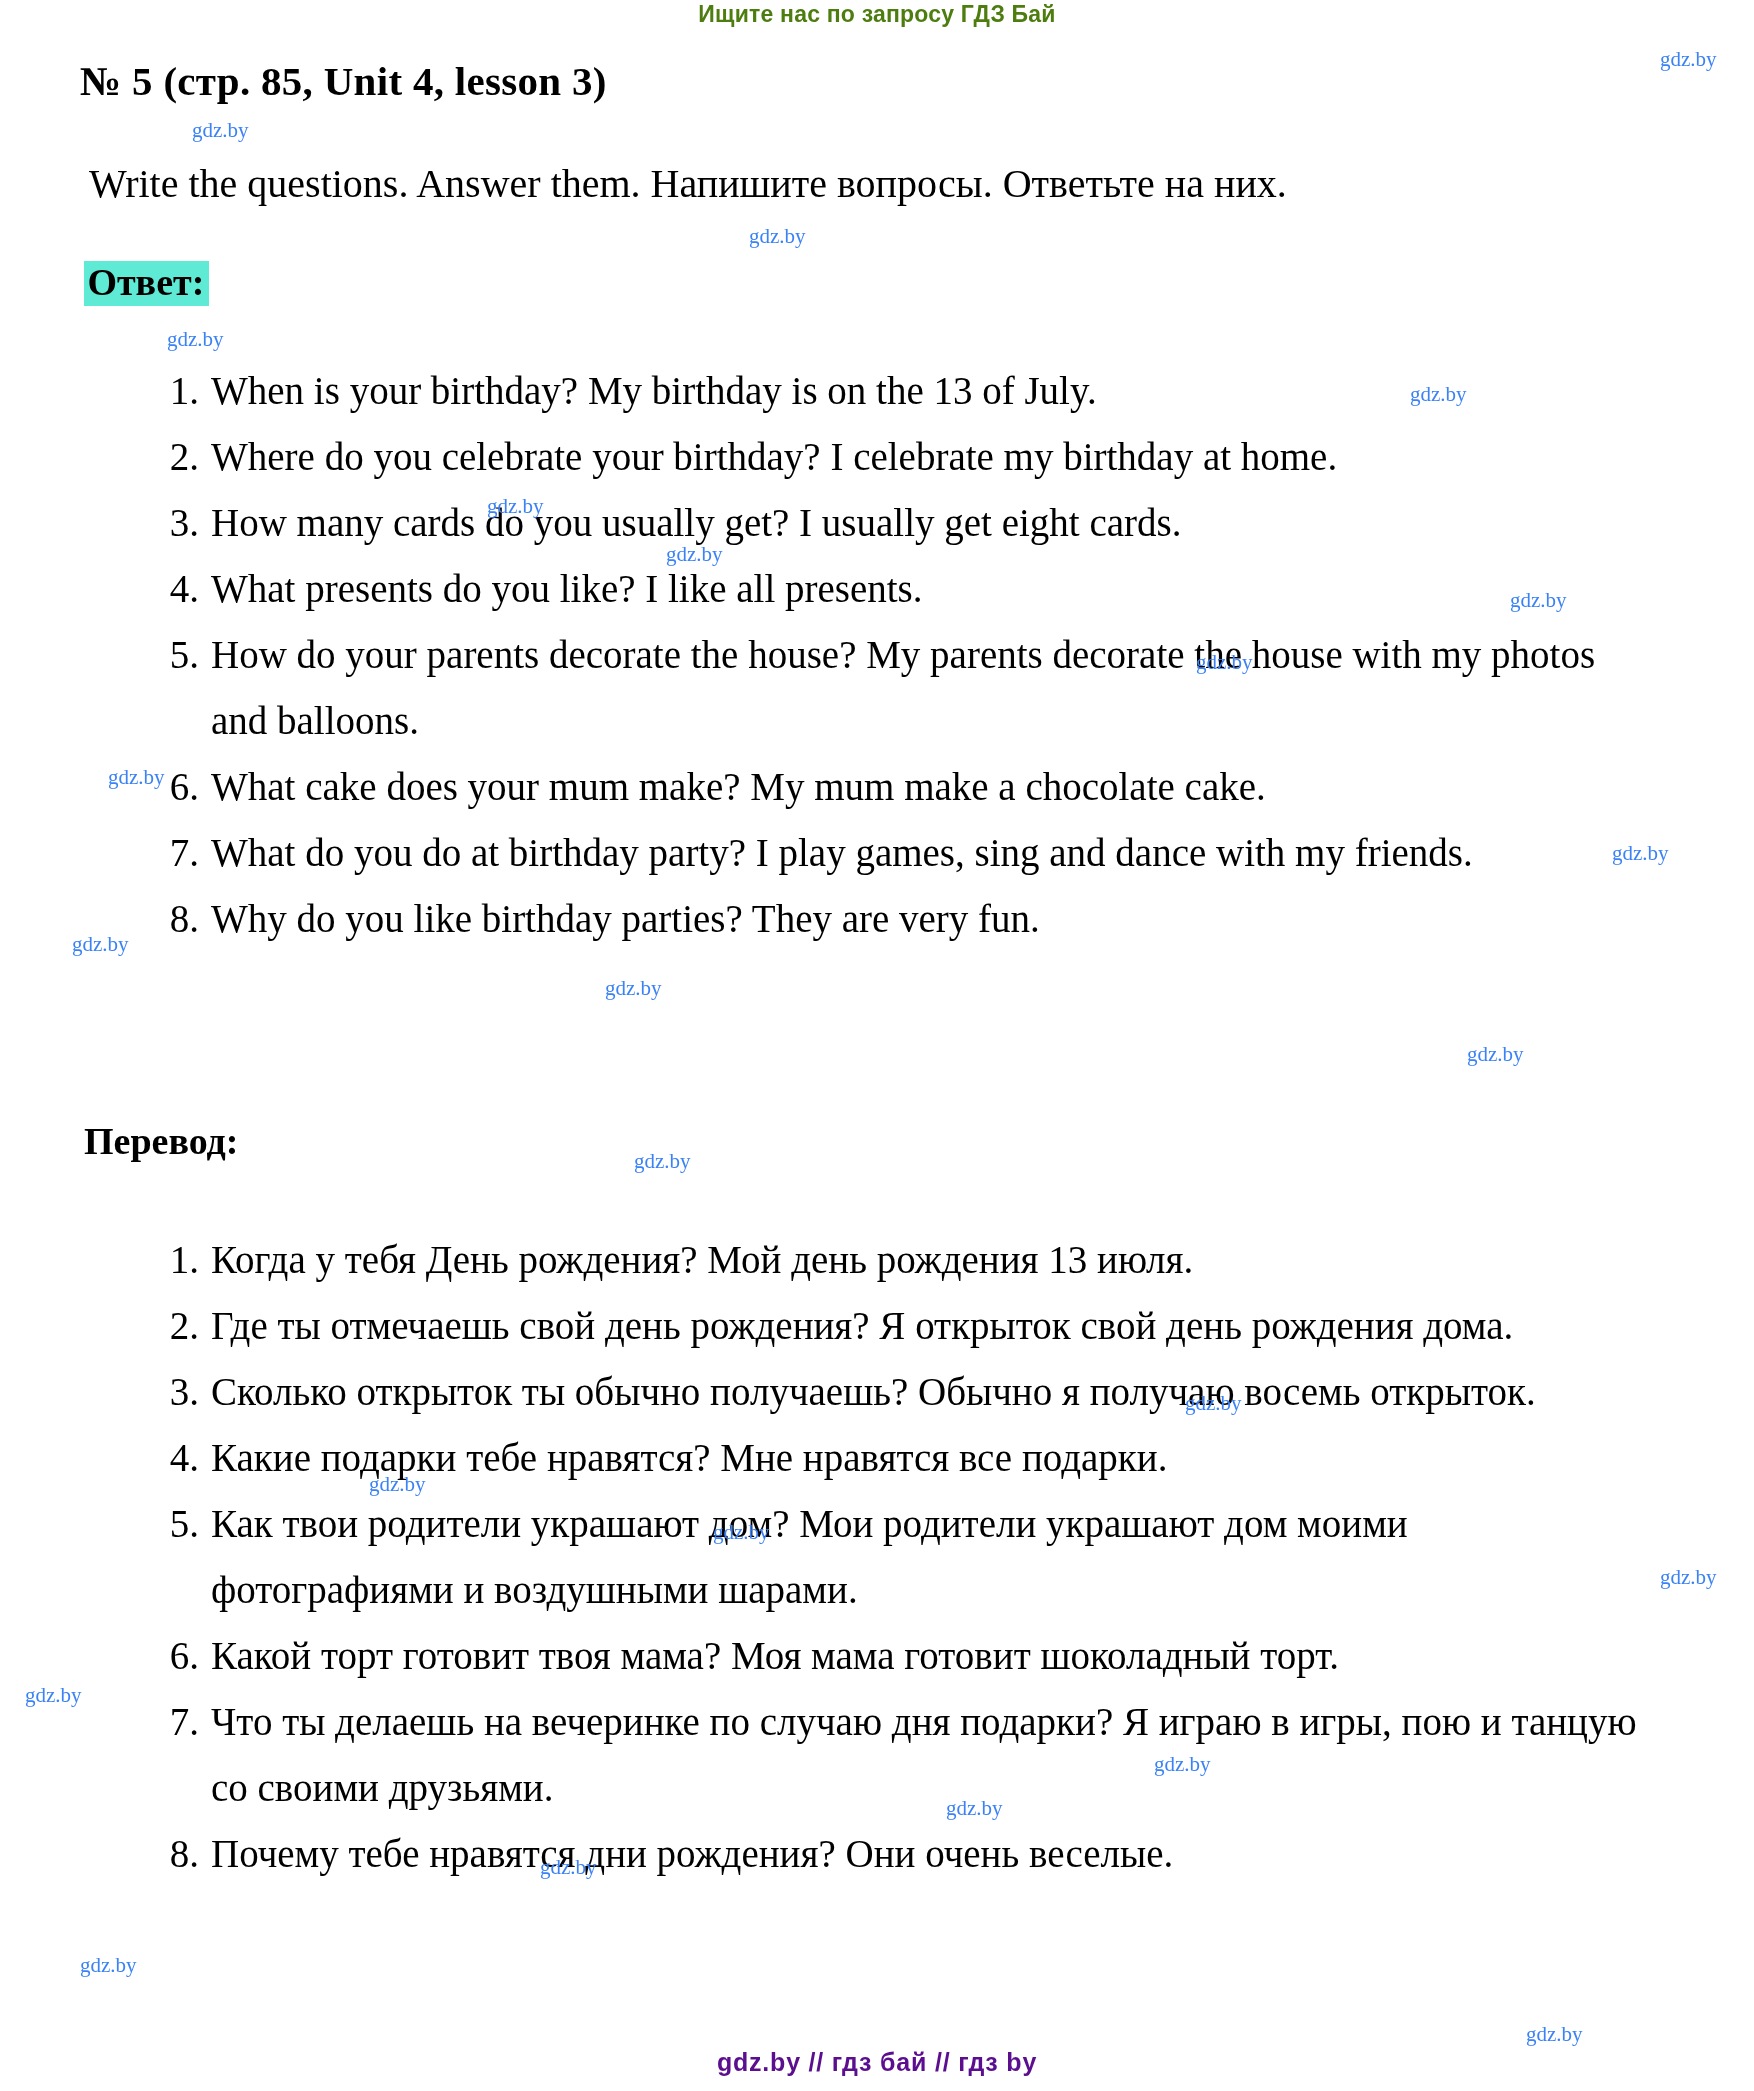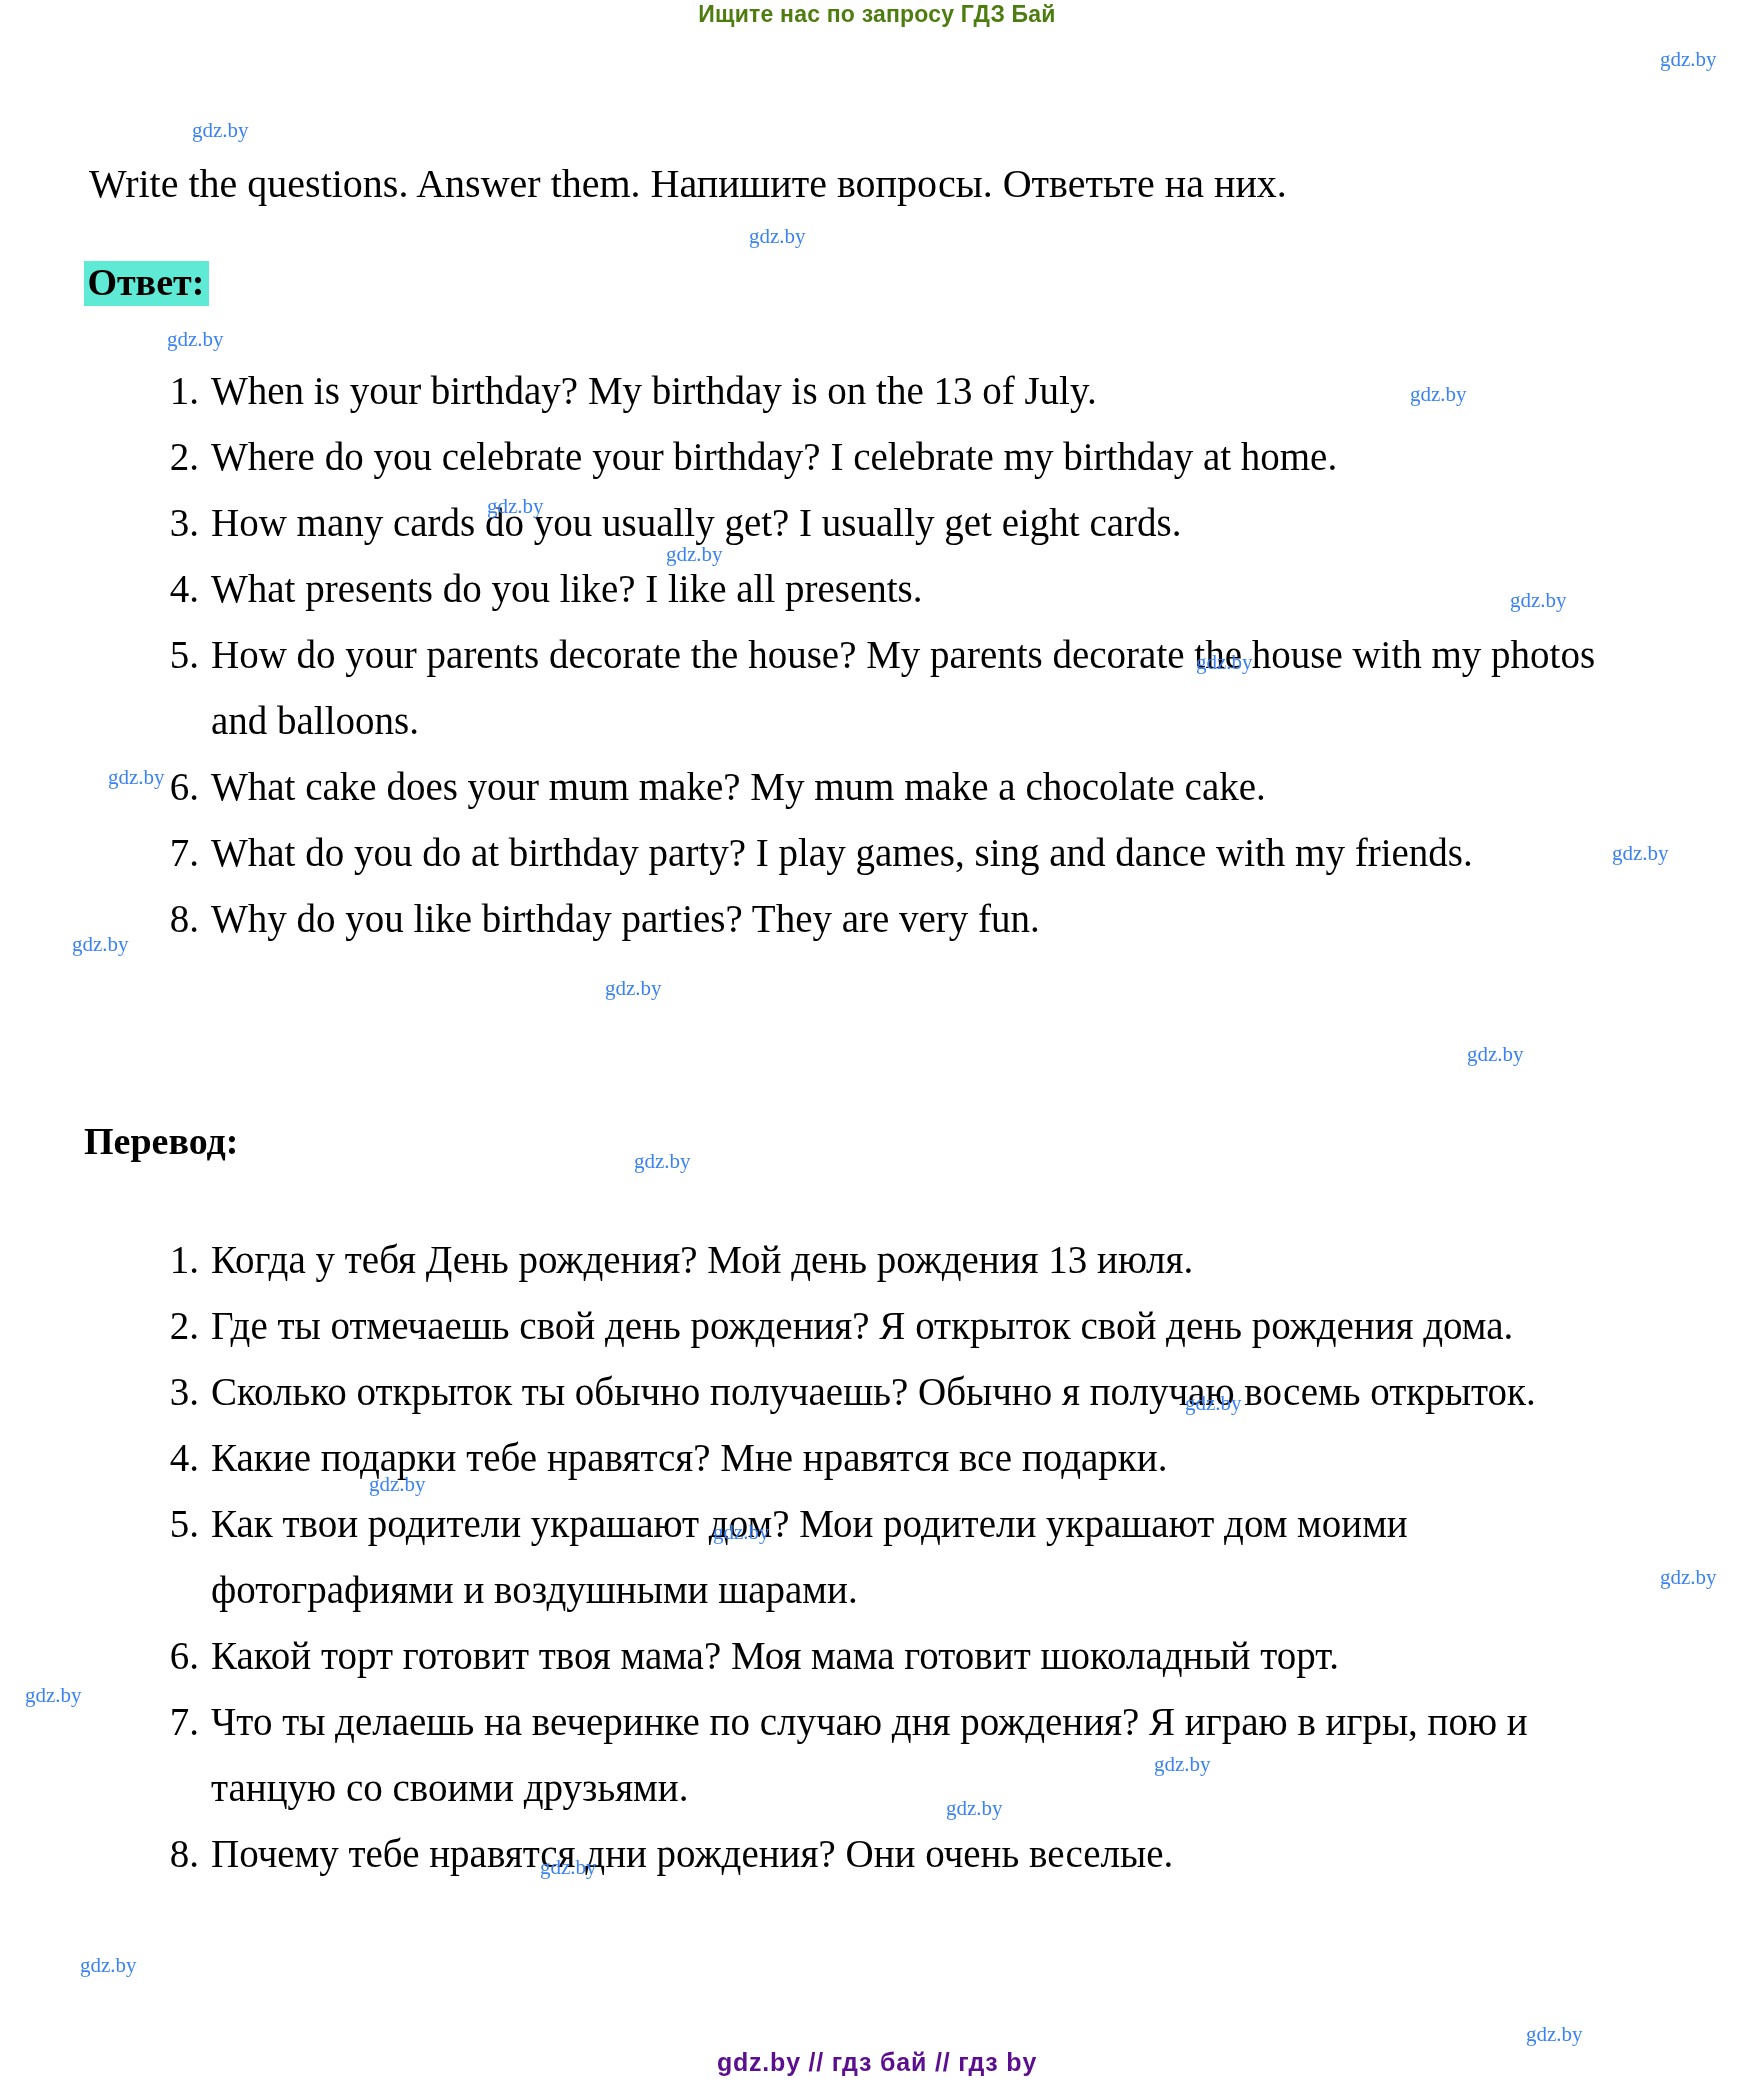--- a/index.html
+++ b/index.html
@@ -131,20 +131,21 @@
     letter-spacing: 0.8px;
   }
 </style>
 </head>
 <body>
 
 <div class="page">
 
   <div class="promo-banner">Ищите нас по запросу ГДЗ Бай</div>
 
+  <div class="task-title">№ 5 (стр. 85, Unit 4, lesson 3)</div>
 
   <div class="task-prompt">Write the questions. Answer them. Напишите вопросы. Ответьте на них.</div>
 
   <div class="answer-heading">Ответ:</div>
 
   <ol class="qlist english" id="answer-list">
       <li>
         <span class="num">1.</span>
         <span class="txt">When is your birthday? My birthday is on the 13 of July.</span>
       </li>
@@ -200,21 +201,21 @@
       <li>
         <span class="num">5.</span>
         <span class="txt">Как твои родители украшают дом? Мои родители украшают дом моими фотографиями и воздушными шарами.</span>
       </li>
       <li>
         <span class="num">6.</span>
         <span class="txt">Какой торт готовит твоя мама? Моя мама готовит шоколадный торт.</span>
       </li>
       <li>
         <span class="num">7.</span>
-        <span class="txt">Что ты делаешь на вечеринке по случаю дня рождения? Я играю в игры, пою и танцую со своими друзьями.</span>
+        <span class="txt">Что ты делаешь на вечеринке по случаю дня подарки? Я играю в игры, пою и танцую со своими друзьями.</span>
       </li>
       <li>
         <span class="num">8.</span>
         <span class="txt">Почему тебе нравятся дни рождения? Они очень веселые.</span>
       </li>
     </ol>
 
   <div class="footer">gdz.by  //  гдз бай  //  гдз by</div>
 
   <div id="watermark-layer">

